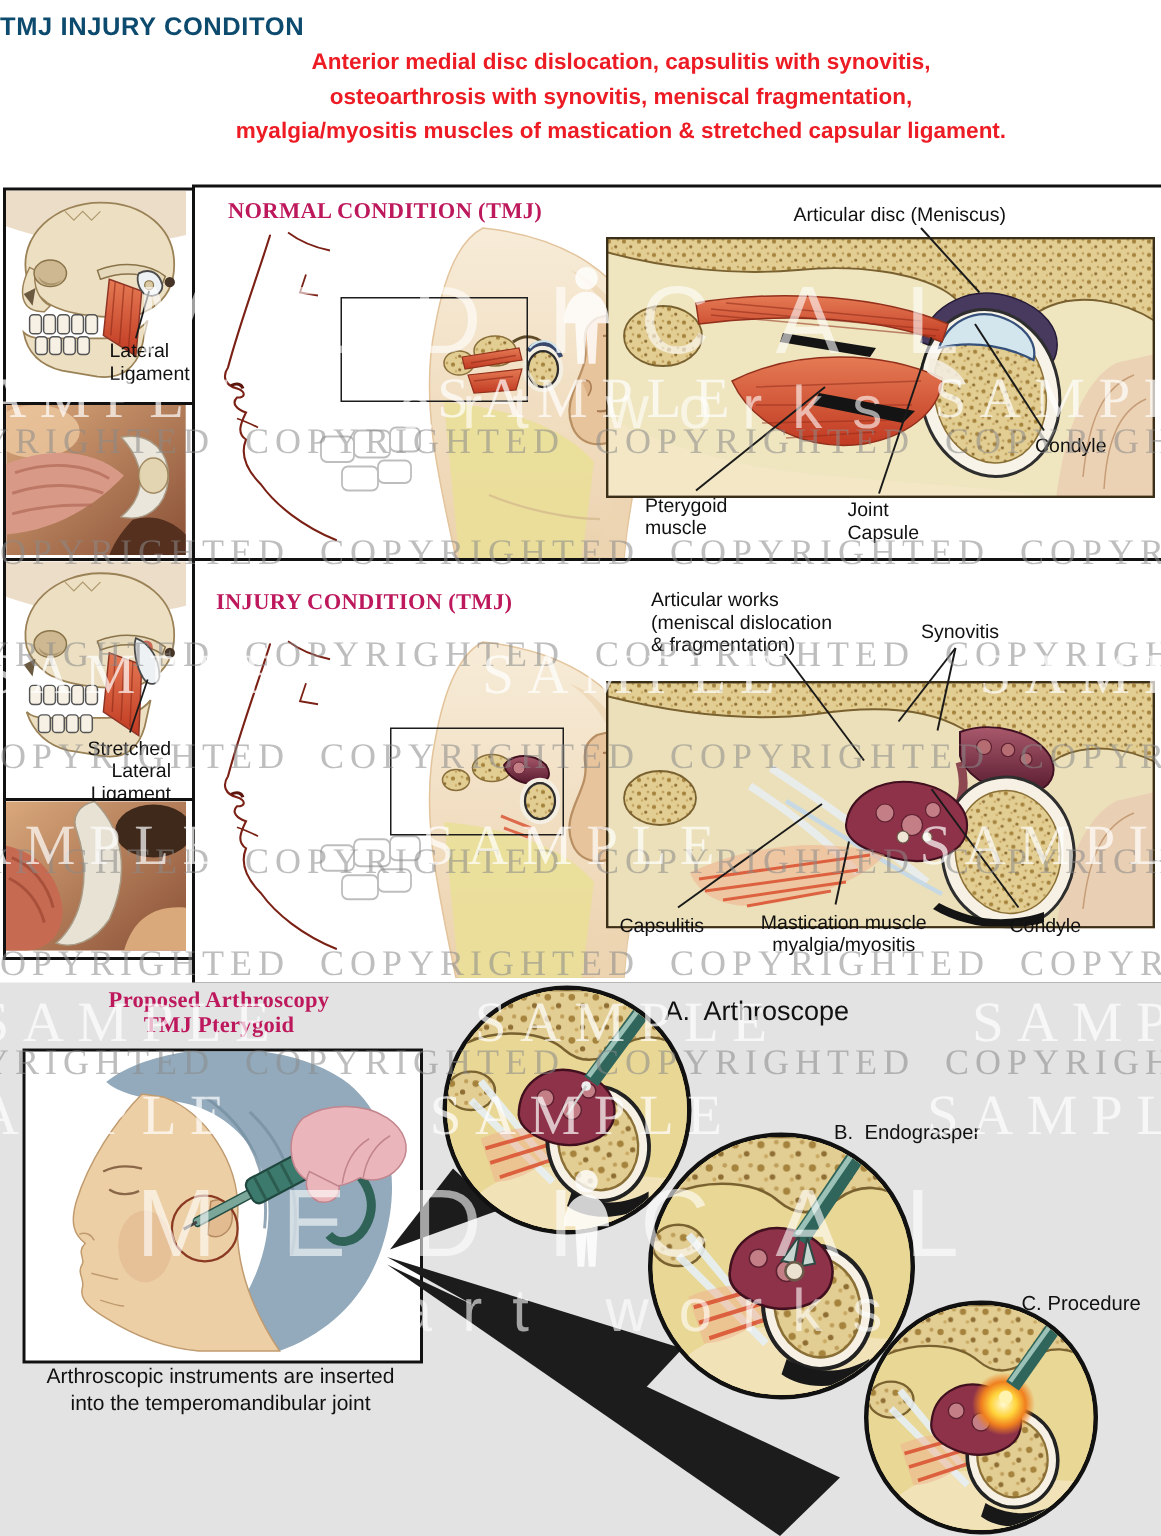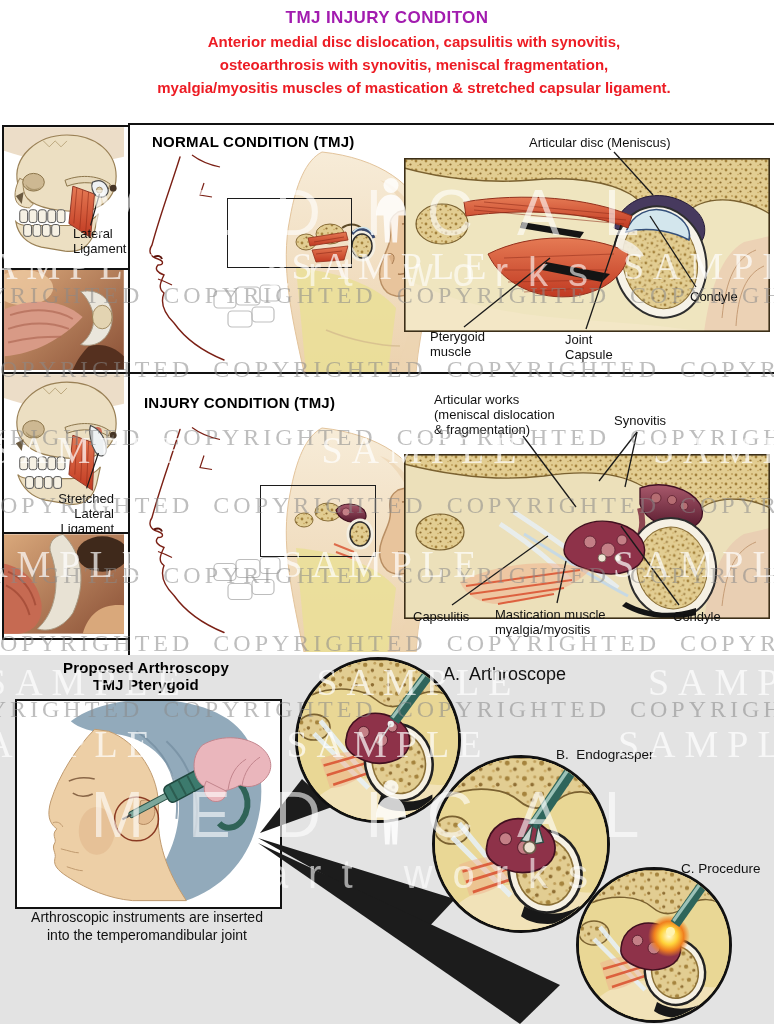--- a/index.html
+++ b/index.html
@@ -1,23 +1,23 @@
 <!DOCTYPE html>
 <html><head>
 <meta charset="utf-8">
 <style>
   html,body{margin:0;padding:0;background:#fff;}
   .page{position:relative;width:774px;height:1024px;background:#fff;overflow:hidden;
         font-family:"Liberation Sans",sans-serif;color:#111;}
   .abs{position:absolute;}
-  .ttl{top:8px;left:0;width:100%;text-align:center;font-size:17px;font-weight:bold;letter-spacing:.4px;color:#a21caf;}
+  .ttl{top:8px;left:0;width:100%;text-align:left;font-size:17px;font-weight:bold;letter-spacing:.4px;color:#0c4a6e;}
   .sub{left:0;width:100%;text-align:center;font-size:15px;font-weight:bold;color:#ed1c24;padding-left:27px;}
   .panel{border:2.5px solid #111;background:#fff;}
   .tile{border:2px solid #111;background:#fff;overflow:hidden;}
-  .h2{font-size:15px;font-weight:bold;letter-spacing:.2px;color:#000000;}
+  .h2{font-size:15px;font-weight:bold;letter-spacing:.2px;color:#be185d;font-family:Liberation Serif, serif;}
   .lbl{font-size:13px;line-height:15px;color:#111;}
   .lead{pointer-events:none;}
   .rectmark{border:1.5px solid #1c1c1c;}
   .proc{background:#e3e3e3;}
   .circle{border:3px solid #111;border-radius:50%;overflow:hidden;background:#e9d795;}
   .wm{pointer-events:none;}
   .wm-copy{display:flex;justify-content:space-between;font-family:"Liberation Serif",serif;
            font-size:24px;letter-spacing:4px;color:#8a8a8a;opacity:.55;white-space:nowrap;}
   .wm-sample{display:flex;justify-content:space-between;font-family:"Liberation Serif",serif;
            font-size:38px;letter-spacing:9px;color:rgba(255,255,255,.70);white-space:nowrap;}
@@ -314,21 +314,21 @@
       </g>
     </svg>
 
     <div class="abs lbl" style="left:304px;top:18px">
       <div>Articular works</div>
       <div>(meniscal dislocation</div>
       <div>&amp; fragmentation)</div>
     </div>
     <div class="abs lbl" style="left:484px;top:39px">Synovitis</div>
     <div class="abs lbl" style="left:283px;top:235px">Capsulitis</div>
-    <div class="abs lbl" style="left:365px;top:233px;width:135px;">
+    <div class="abs lbl" style="left:365px;top:233px;width:135px;text-align:center">
       <div>Mastication muscle</div>
       <div>myalgia/myositis</div>
     </div>
     <div class="abs lbl" style="left:543px;top:235px">Condyle</div>
   </div>
 
   <div class="abs proc" style="left:0;top:655px;width:774px;height:369px">
     <div class="abs h2" style="left:22px;top:4px;width:248px;text-align:center">
       <div>Proposed Arthroscopy</div>
       <div>TMJ Pterygoid</div>

